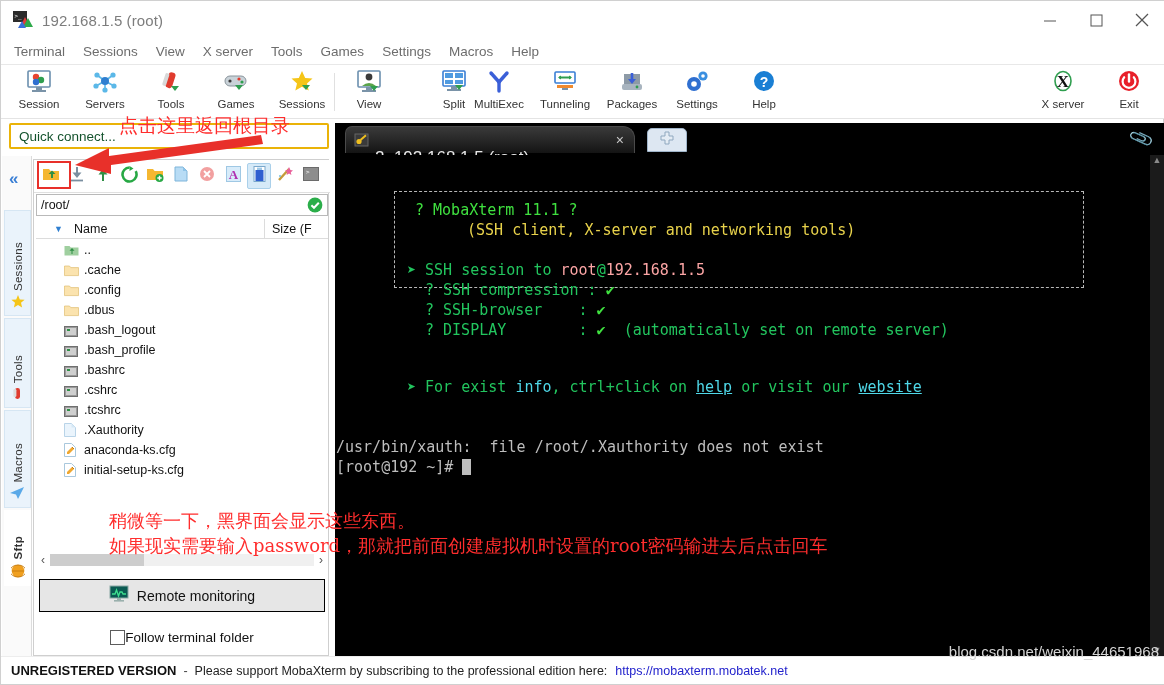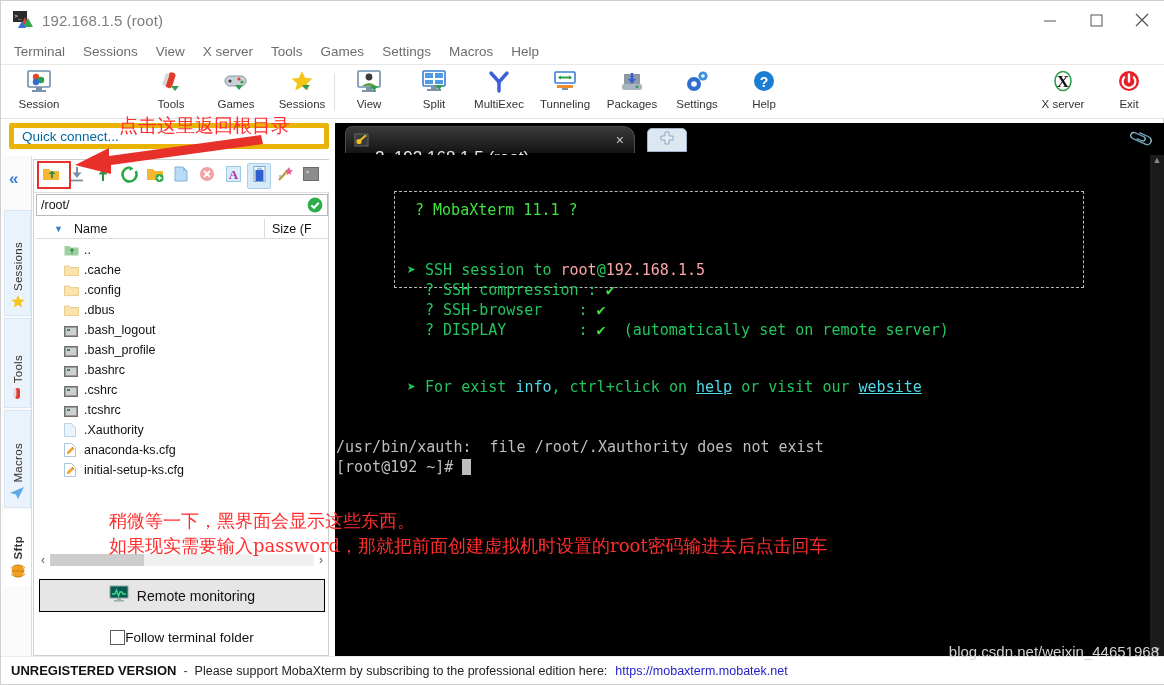--- a/index.html
+++ b/index.html
@@ -58,23 +58,23 @@
   }
   .tb-ico { height: 30px; display: flex; align-items: center; justify-content: center; }
   .tb-label { font-size: 11.5px; color: #333; margin-top: 1px; white-space: nowrap; }
   .tb-sep {
     position: absolute; top: 8px; width: 1px; height: 38px; background: #e0e0e0;
   }
 
   
   .quickconnect {
     position: absolute; left: 8px; top: 122px; width: 320px; height: 26px;
-    border: 5px solid #eab308; background: #fff; border-radius: 2px;
+    border: 2px solid #eab308; background: #fff; border-radius: 2px;
     display: flex; align-items: center; padding-left: 8px;
-    font-size: 13.5px; color: #0369a1;
+    font-size: 13.5px; color: #14532d;
   }
 
   
   .vstrip {
     position: absolute; left: 1px; top: 155px; width: 30px; height: 500px;
     background: #fafafa; border-right: 1px solid #dcdcdc;
   }
   .vtab {
     position: absolute; left: 2px; width: 27px;
     background: #eaf3fb; border: 1px solid #d6e6f3;
@@ -289,20 +289,40 @@
           <circle cx="10" cy="7" r="3.2" fill="#e8442e"></circle>
             <circle cx="15" cy="10" r="3.2" fill="#2f9e4f"></circle>
             <circle cx="10" cy="12" r="3.2" fill="#2f6fd0"></circle>
           <rect x="10" y="17" width="6" height="3" fill="#7a93a8"></rect>
             <rect x="6" y="20" width="14" height="2" fill="#7a93a8"></rect>
         </svg>
       </span>
       <span class="tb-label">Session</span>
     </div>
 
+    <div class="tb-item" style="left:70px">
+      <span class="tb-ico">
+        <svg width="26" height="24" viewBox="0 0 26 24">
+          <g stroke="#5bb8e8" stroke-width="1.6">
+            <line x1="13" y1="11" x2="5" y2="5"></line>
+              <line x1="13" y1="11" x2="21" y2="5"></line>
+            <line x1="13" y1="11" x2="4" y2="16"></line>
+              <line x1="13" y1="11" x2="22" y2="16"></line>
+              <line x1="13" y1="11" x2="13" y2="20"></line>
+          </g>
+          <circle cx="13" cy="11" r="4" fill="#2f7fd0"></circle>
+          <circle cx="5" cy="5" r="2.6" fill="#5bb8e8"></circle>
+            <circle cx="21" cy="5" r="2.6" fill="#5bb8e8"></circle>
+          <circle cx="4" cy="16" r="2.6" fill="#5bb8e8"></circle>
+            <circle cx="22" cy="16" r="2.6" fill="#5bb8e8"></circle>
+          <circle cx="13" cy="20" r="2.6" fill="#5bb8e8"></circle>
+        </svg>
+      </span>
+      <span class="tb-label">Servers</span>
+    </div>
 
     <div class="tb-item" style="left:136px">
       <span class="tb-ico">
         <svg width="26" height="24" viewBox="0 0 26 24">
           <rect x="9" y="2" width="7" height="16" rx="3" fill="#e03b2e" transform="rotate(18 12 10)"></rect>
           <rect x="6" y="3" width="4" height="13" rx="1.5" fill="#d8d8d8" transform="rotate(18 8 9)"></rect>
           <path d="M13 16 l8 0 l-4 5 z" fill="#2f9e4f"></path>
         </svg>
       </span>
       <span class="tb-label">Tools</span>
@@ -340,21 +360,21 @@
           <circle cx="13" cy="7" r="3.4" fill="#3a3a3a"></circle>
           <path d="M6 16 q7 -6 14 0 z" fill="#5aa34a"></path>
           <rect x="10" y="17" width="6" height="3" fill="#7a93a8"></rect>
             <rect x="6" y="20" width="14" height="2" fill="#7a93a8"></rect>
           <path d="M14 16 l8 0 l-4 5 z" fill="#2f9e4f"></path>
         </svg>
       </span>
       <span class="tb-label">View</span>
     </div>
 
-    <div class="tb-item" style="left:399px">
+    <div class="tb-item" style="left:419px">
       <span class="tb-ico">
         <svg width="26" height="24" viewBox="0 0 26 24">
           <rect x="2" y="1" width="22" height="15" rx="1" fill="#ffffff" stroke="#3a7fd5" stroke-width="1.6"></rect>
           <rect x="4" y="3" width="8" height="5" fill="#4f9ae0"></rect>
             <rect x="14" y="3" width="8" height="5" fill="#4f9ae0"></rect>
           <rect x="4" y="10" width="8" height="4" fill="#4f9ae0"></rect>
             <rect x="14" y="10" width="8" height="4" fill="#4f9ae0"></rect>
           <rect x="10" y="16" width="6" height="3" fill="#7a93a8"></rect>
             <rect x="6" y="19" width="14" height="2" fill="#7a93a8"></rect>
           <path d="M14 15 l8 0 l-4 5 z" fill="#2f9e4f"></path>
@@ -765,20 +785,23 @@
       <span class="clip-ico">📎</span>
     </div>
 
     <div class="term-body">
 
       <div class="msgbox"></div>
 
       <div style="position:absolute;left:80px;top:45px;">
         <div class="tline c-green">? MobaXterm 11.1 ?</div>
       </div>
+      <div style="position:absolute;left:132px;top:65px;">
+        <div class="tline c-yellow">(SSH client, X-server and networking tools)</div>
+      </div>
 
       <div style="position:absolute;left:72px;top:105px;">
         <span class="tline c-white">➤ SSH session to </span><span class="tline c-mag">root</span><span class="tline c-white">@</span><span class="tline c-mag">192.168.1.5</span>
       </div>
 
       <div style="position:absolute;left:90px;top:125px;">
         <div><span class="tline c-white">? SSH compression</span><span class="tline c-white"> </span><span class="tline c-white">: </span><span class="tline c-green">✔</span></div>
         <div><span class="tline c-white">? SSH-browser</span><span class="tline c-white">    </span><span class="tline c-white">: </span><span class="tline c-green">✔</span></div>
         <div><span class="tline c-white">? DISPLAY</span><span class="tline c-white">        </span><span class="tline c-white">: </span><span class="tline c-green">✔</span><span class="tline c-white">  </span><span class="tline c-white">(automatically set on remote server)</span></div>
       </div>

